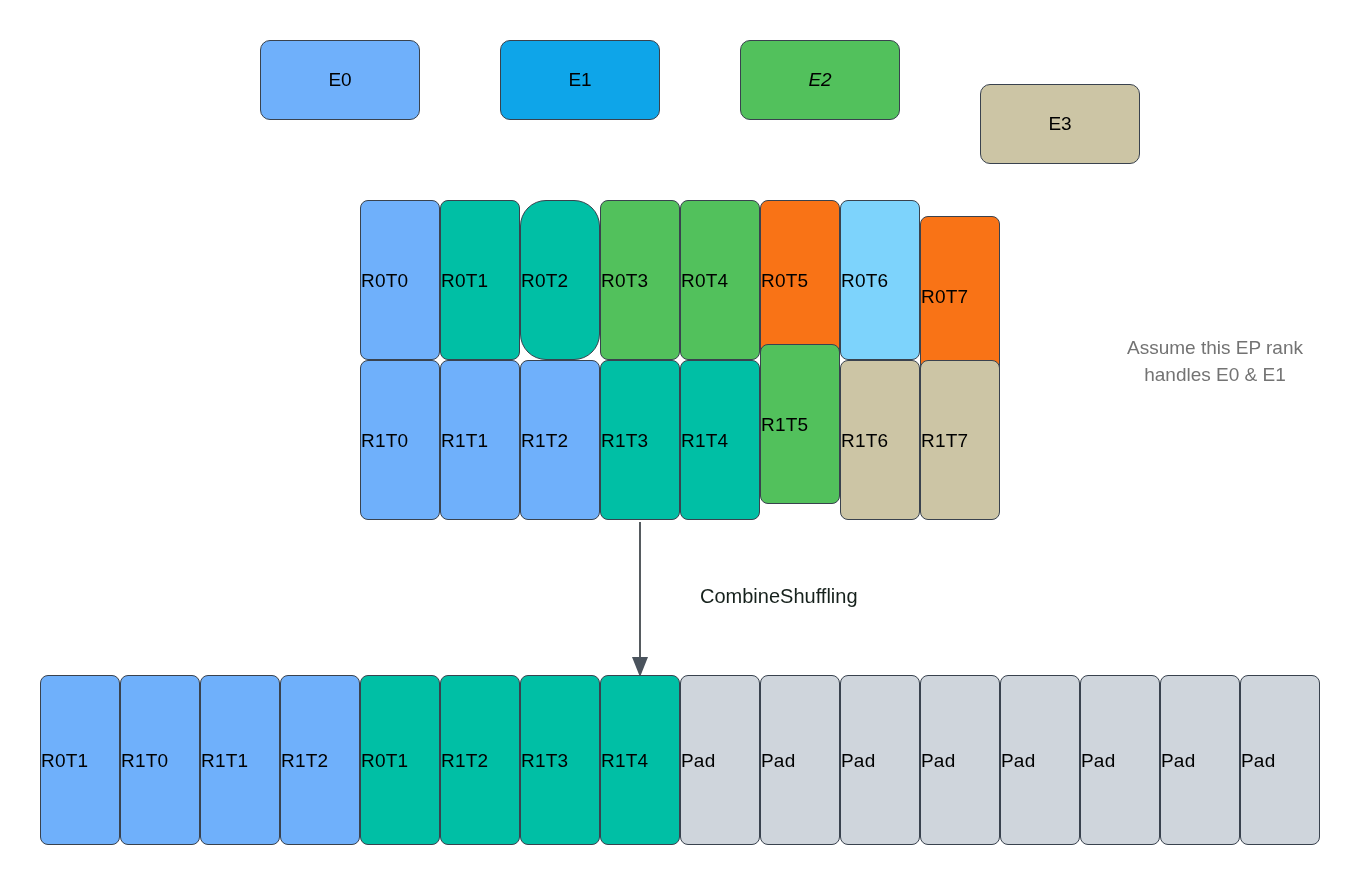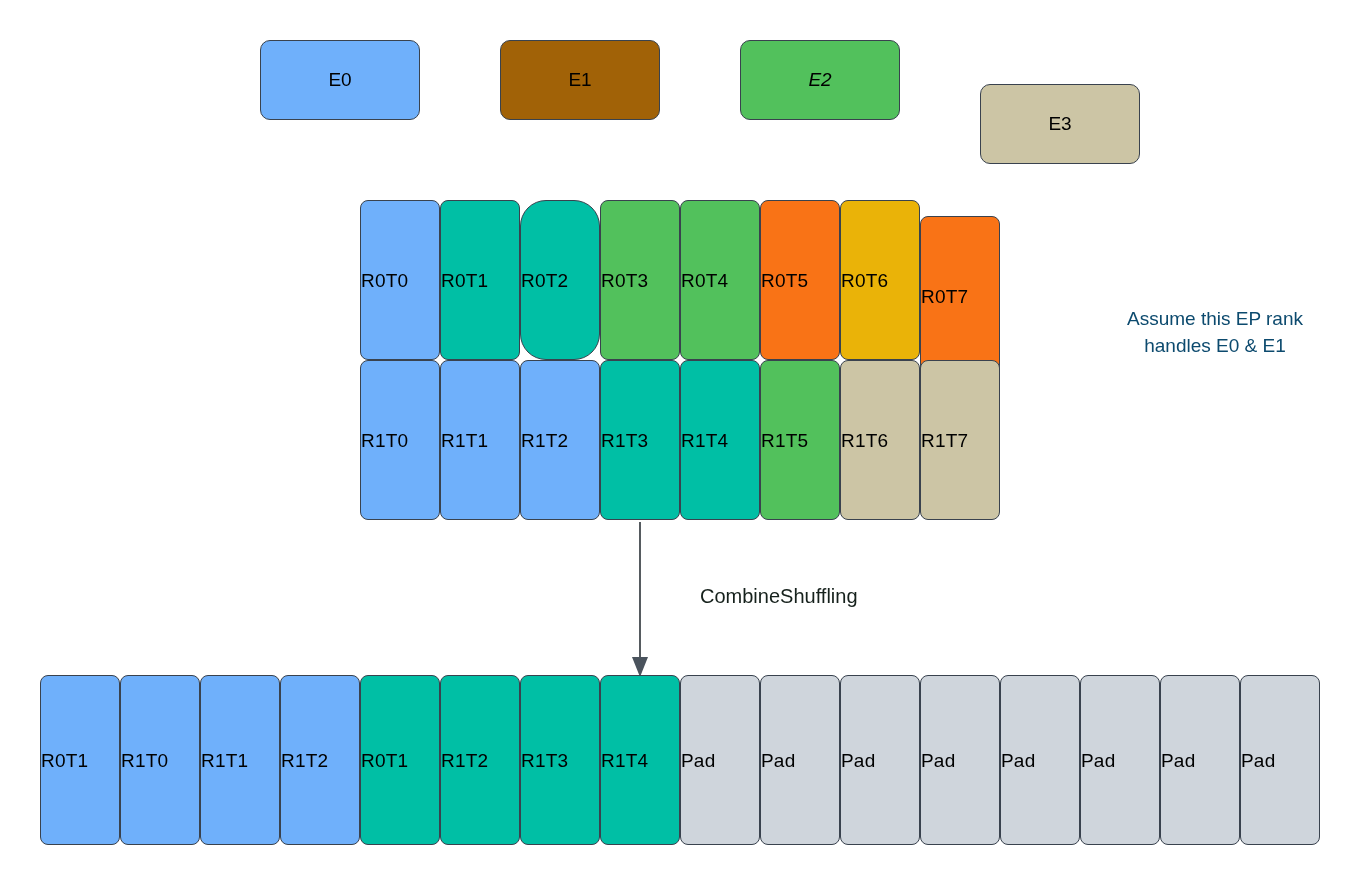--- a/index.html
+++ b/index.html
@@ -99,40 +99,40 @@
     left: 700px;
     top: 585px;
     font-size: 20px;
     color: #16211c;
     white-space: nowrap;
     user-select: none;
   }
   #rank-note {
     position: absolute;
     left: 1090px;
-    top: 306px;
+    top: 335px;
     width: 250px;
     text-align: center;
     font-size: 19px;
     line-height: 1.42;
-    color: #0c4a6e;
+    color: #737373;
     user-select: none;
   }
   .note-line { display: block; }
 </style>
 </head>
 <body>
 
 <div id="canvas">
 
   <div id="legend">
       <div class="legend-box" style="left: 260px; background: rgb(111, 176, 251);">
         <span>E0</span>
       </div>
-      <div class="legend-box" style="left: 500px; background: #a16207; text-align: right;">
+      <div class="legend-box" style="left: 500px; background: #0ea5e9; text-align: right;">
         <span>E1</span>
       </div>
       <div class="legend-box" style="left: 740px; background: rgb(82, 193, 92); font-style: italic;">
         <span>E2</span>
       </div>
       <div class="legend-box" style="left: 980px; background: rgb(204, 197, 165); margin-top: 44px;">
         <span>E3</span>
       </div>
     </div>
 
@@ -148,42 +148,42 @@
       </div>
       <div class="cell row0" style="left: 240px; top: 0px; background: rgb(82, 193, 92);">
         <span>R0T3</span>
       </div>
       <div class="cell row0" style="left: 320px; top: 0px; background: rgb(82, 193, 92);">
         <span>R0T4</span>
       </div>
       <div class="cell row0" style="left: 400px; top: 0px; background: #f97316;">
         <span>R0T5</span>
       </div>
-      <div class="cell row0" style="left: 480px; top: 0px; background: #eab308;">
+      <div class="cell row0" style="left: 480px; top: 0px; background: #7dd3fc;">
         <span>R0T6</span>
       </div>
       <div class="cell row0" style="left: 560px; top: 16px; background: #f97316;">
         <span>R0T7</span>
       </div>
       <div class="cell row1" style="left: 0px; top: 160px; background: rgb(111, 176, 251);">
         <span>R1T0</span>
       </div>
       <div class="cell row1" style="left: 80px; top: 160px; background: rgb(111, 176, 251);">
         <span>R1T1</span>
       </div>
       <div class="cell row1" style="left: 160px; top: 160px; background: rgb(111, 176, 251);">
         <span>R1T2</span>
       </div>
       <div class="cell row1" style="left: 240px; top: 160px; background: rgb(0, 191, 165);">
         <span>R1T3</span>
       </div>
       <div class="cell row1" style="left: 320px; top: 160px; background: rgb(0, 191, 165);">
         <span>R1T4</span>
       </div>
-      <div class="cell row1" style="left: 400px; top: 160px; background: rgb(82, 193, 92);">
+      <div class="cell row1" style="left: 400px; top: 144px; background: rgb(82, 193, 92);">
         <span>R1T5</span>
       </div>
       <div class="cell row1" style="left: 480px; top: 160px; background: rgb(204, 197, 165);">
         <span>R1T6</span>
       </div>
       <div class="cell row1" style="left: 560px; top: 160px; background: rgb(204, 197, 165);">
         <span>R1T7</span>
       </div>
     </div>
 

